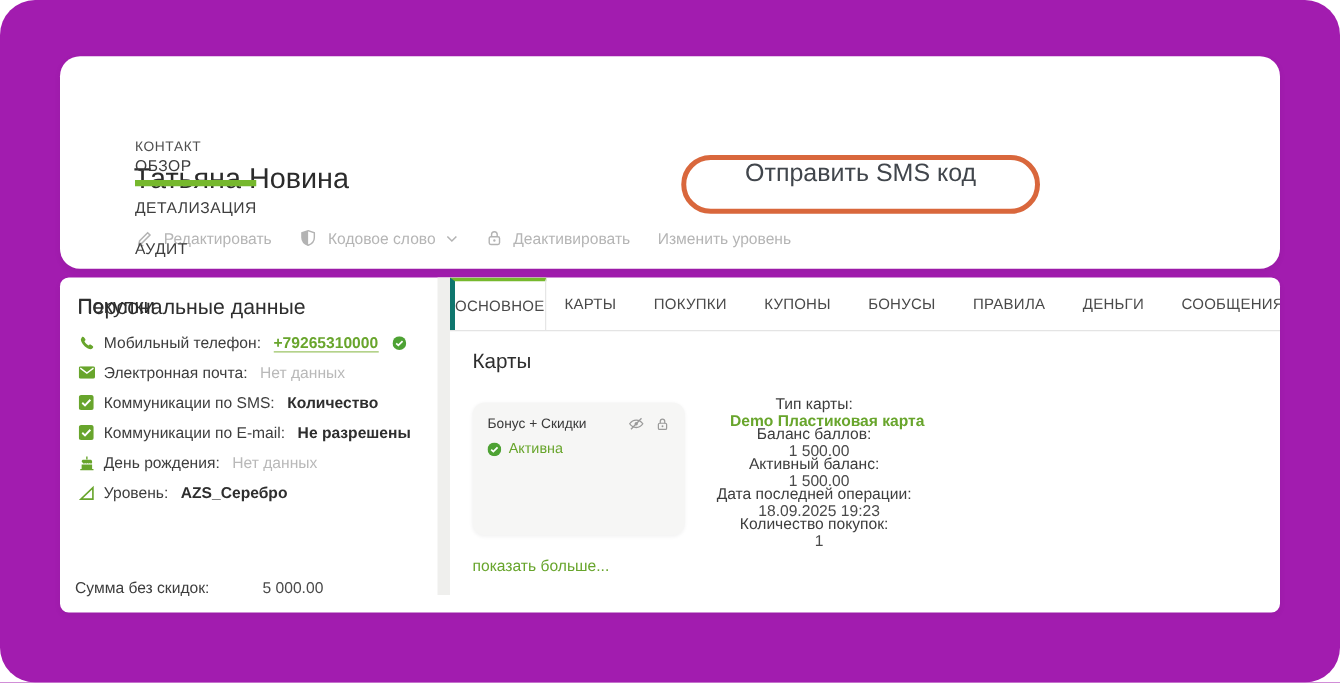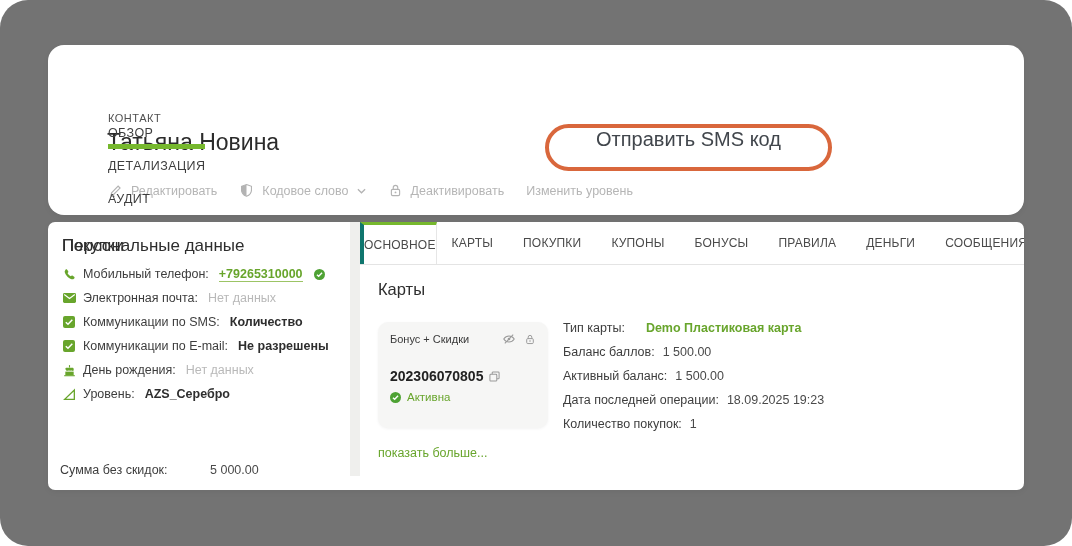--- a/index.html
+++ b/index.html
@@ -1,19 +1,19 @@
 <!DOCTYPE html>
 <html lang="ru"><head>
 <meta charset="utf-8">
 <style>
   * { box-sizing: border-box; margin: 0; padding: 0; }
   body { background: #ffffff; font-family: "Liberation Sans", sans-serif; }
   .stage {
     position: relative; width: 1072px; height: 546px;
-    background: #737373; border-radius: 28px; overflow: hidden;
+    background: #a21caf; border-radius: 28px; overflow: hidden;
   }
   .card { position: absolute; background: #fff; border-radius: 7px; box-shadow: 0 2px 6px rgba(0,0,0,.05); }
   .header-card { left: 48px; top: 45px; width: 976px; height: 170px; border-radius: 16px; }
   .kicker { position: absolute; left: 60px; top: 67px; font-size: 11px; letter-spacing: .5px; color: #4f4f4f; }
   .title  { position: absolute; left: 59px; top: 84px; font-size: 23px; color: #2b2b2b; }
 
   .toolbar { position: absolute; left: 60px; top: 138px; display: flex; align-items: center; gap: 22px; z-index: 1; white-space: nowrap; }
   .tb-item { display: inline-flex; align-items: center; gap: 8px; font-size: 12.5px; color: #b5b5b5; cursor: default; }
   .tb-item svg { flex: 0 0 auto; }
 
@@ -56,21 +56,21 @@
   .cards-heading { position: absolute; left: 18px; top: 58px; font-size: 16.5px; color: #2e2e2e; }
 
   .card-widget { position: absolute; left: 18px; top: 100px; width: 170px; height: 106px; background: #f6f6f5; border-radius: 10px; box-shadow: 0 1px 3px rgba(0,0,0,.05); cursor: pointer; }
   .cw-head { display: flex; align-items: center; padding: 10px 12px 0 12px; gap: 20px; }
   .cw-type { font-size: 11px; color: #3a3a3a; flex: 1; }
   .cw-icons { display: flex; gap: 8px; align-items: center; }
   .cw-number { margin: 22px 0 0 12px; font-size: 14px; font-weight: bold; color: #222; display: flex; align-items: center; gap: 6px; }
   .cw-status { margin: 7px 0 0 12px; display: flex; align-items: center; gap: 6px; font-size: 11.5px; color: #68a52c; }
 
   .details { position: absolute; left: 203px; top: 94px; }
-  .d-row { height: 24px; display: flex; align-items: center; font-size: 12.5px; color: #3d3d3d; white-space: nowrap; }
+  .d-row { height: 24px; display: flex; align-items: center; font-size: 12.5px; color: #3d3d3d; white-space: nowrap; flex-direction: column; }
   .d-row .d-val { margin-left: 8px; color: #4a4a4a; }
   .d-row .d-val.green { color: #68a52c; font-weight: bold; padding-left: 13px; }
 
   .show-more { position: absolute; left: 18px; top: 224px; font-size: 12.5px; color: #68a52c; cursor: pointer; }
 </style>
 </head>
 <body>
 
 <div class="stage">
 
@@ -230,27 +230,20 @@
                 <circle cx="8" cy="8" r="1.5" fill="#9a9a9a"></circle>
                 <path d="M3.2 13 12.8 3" stroke="#9a9a9a" stroke-width="1.2"></path>
               </svg>
             <svg width="12" height="13" viewBox="0 0 16 16">
                 <rect x="3.6" y="6.8" width="8.8" height="6.6" rx="1.4" fill="none" stroke="#9a9a9a" stroke-width="1.3"></rect>
                 <path d="M5.6 6.8V4.9a2.4 2.4 0 0 1 4.8 0v1.9" fill="none" stroke="#9a9a9a" stroke-width="1.3"></path>
                 <circle cx="8" cy="10" r="1" fill="#9a9a9a"></circle>
               </svg>
           </span>
         </div>
-        <div class="cw-number">
-          <span>202306070805</span>
-          <svg width="11" height="11" viewBox="0 0 12 12">
-              <rect x="3.5" y="1" width="7.5" height="7.5" rx="1" fill="none" stroke="#9a9a9a" stroke-width="1.1"></rect>
-              <rect x="1" y="3.5" width="7.5" height="7.5" rx="1" fill="#f6f6f5" stroke="#9a9a9a" stroke-width="1.1"></rect>
-            </svg>
-        </div>
         <div class="cw-status">
           <svg width="11" height="11" viewBox="0 0 12 12">
               <circle cx="6" cy="6" r="6" fill="#4ea234"></circle>
               <path d="M3.2 6.2 5.1 8 8.8 4.2" fill="none" stroke="#fff" stroke-width="1.5"></path>
             </svg>
           <span>Активна</span>
         </div>
       </div>
 
       <div class="details">

